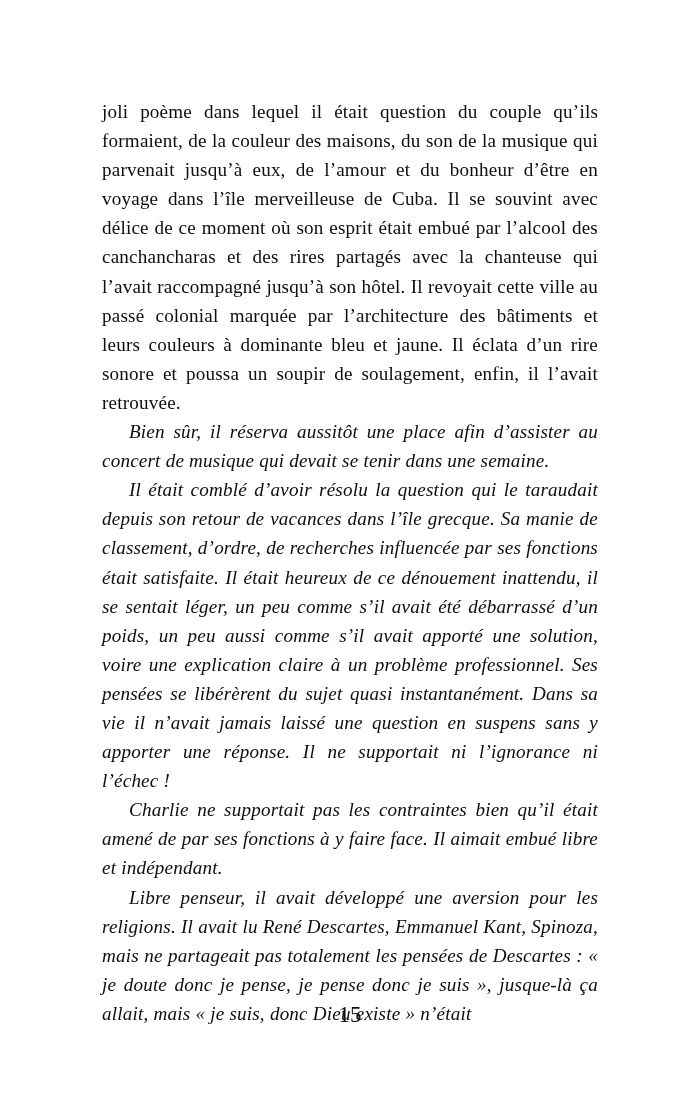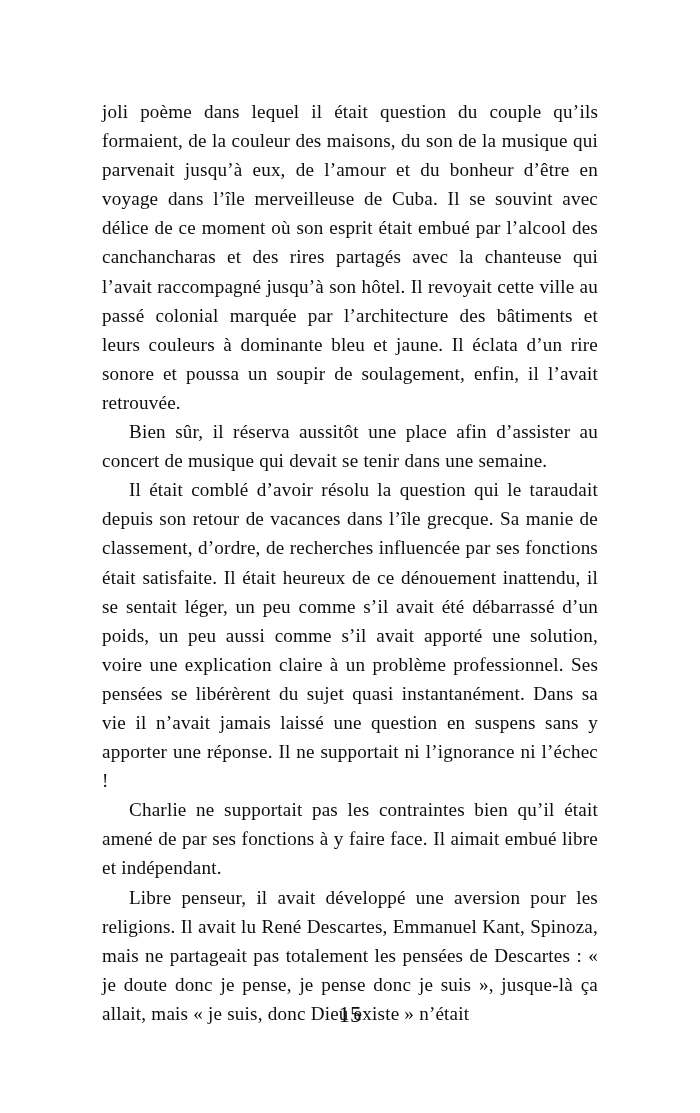--- a/index.html
+++ b/index.html
@@ -34,20 +34,21 @@
     font-size: 19.1px;
     line-height: 29.1px;
     text-align: justify;
     text-justify: inter-word;
     letter-spacing: 0.01em;
     word-spacing: 0.005em;
     -webkit-font-smoothing: antialiased;
   }
   .para.indent {
     text-indent: 27px;
+    font-style: italic;
   }
   .para:last-child {
     
   }
   .folio {
     position: absolute;
     left: 0;
     top: 1003px;
     width: 700px;
     text-align: center;

